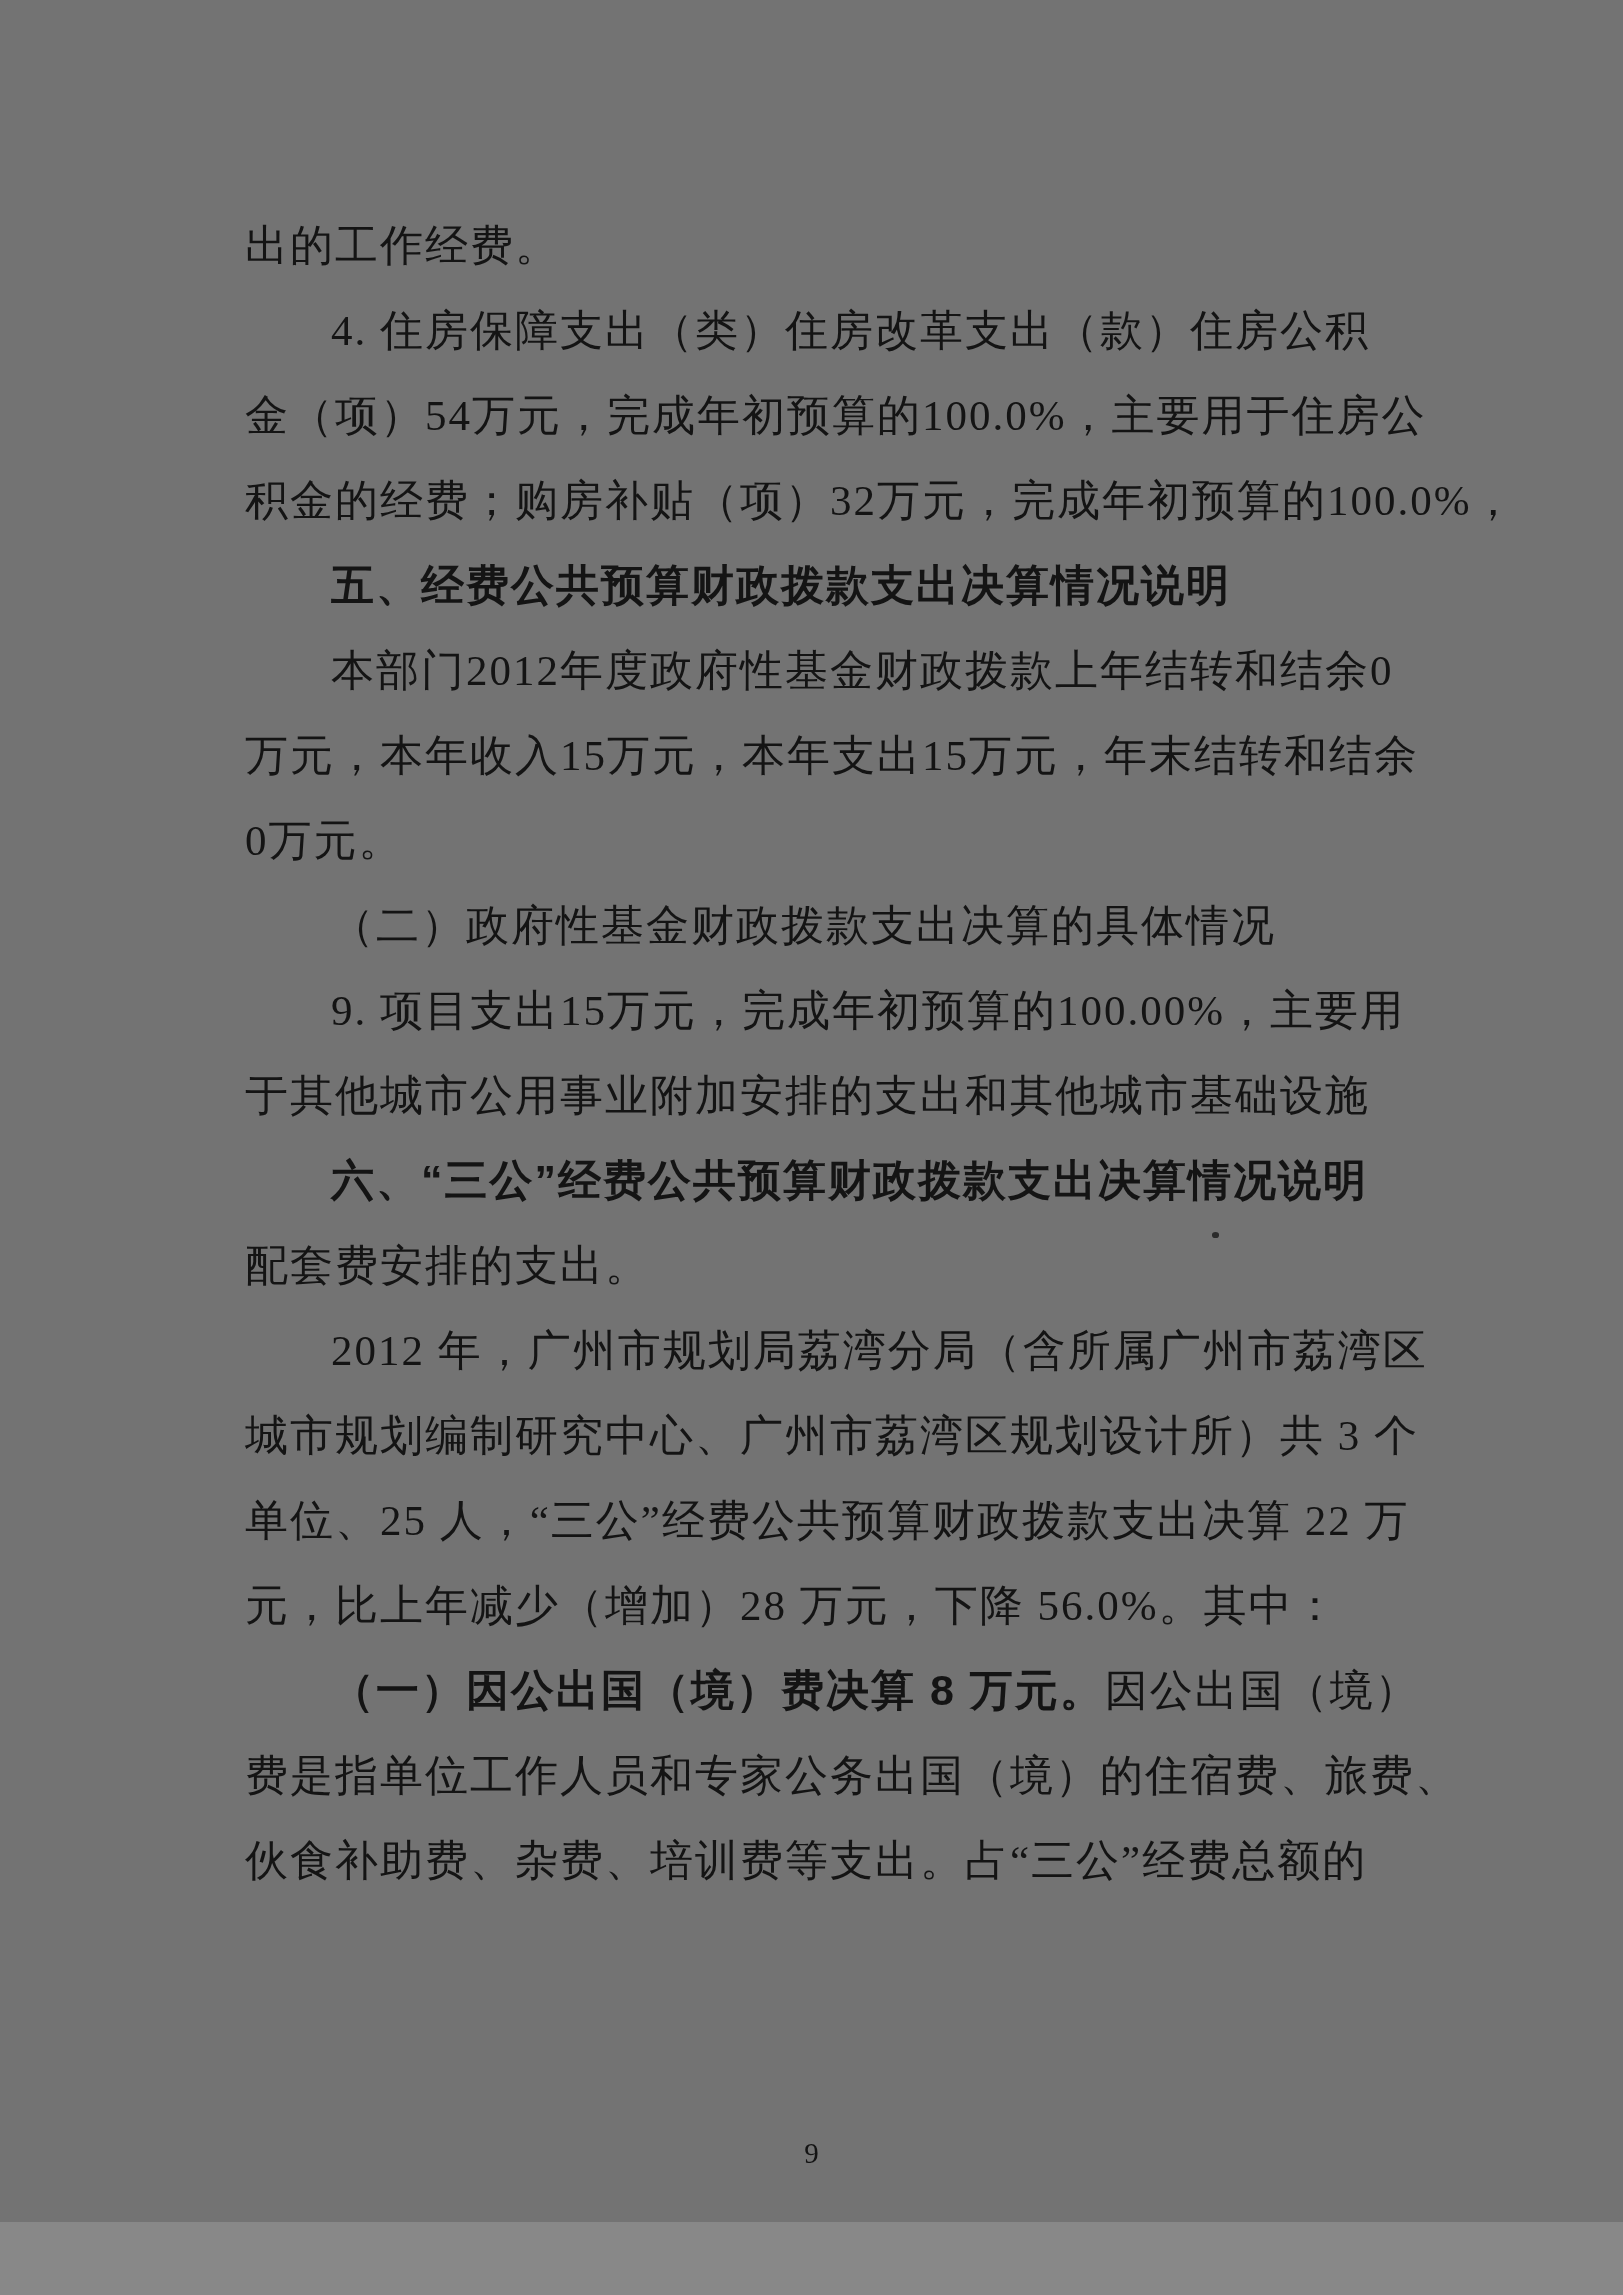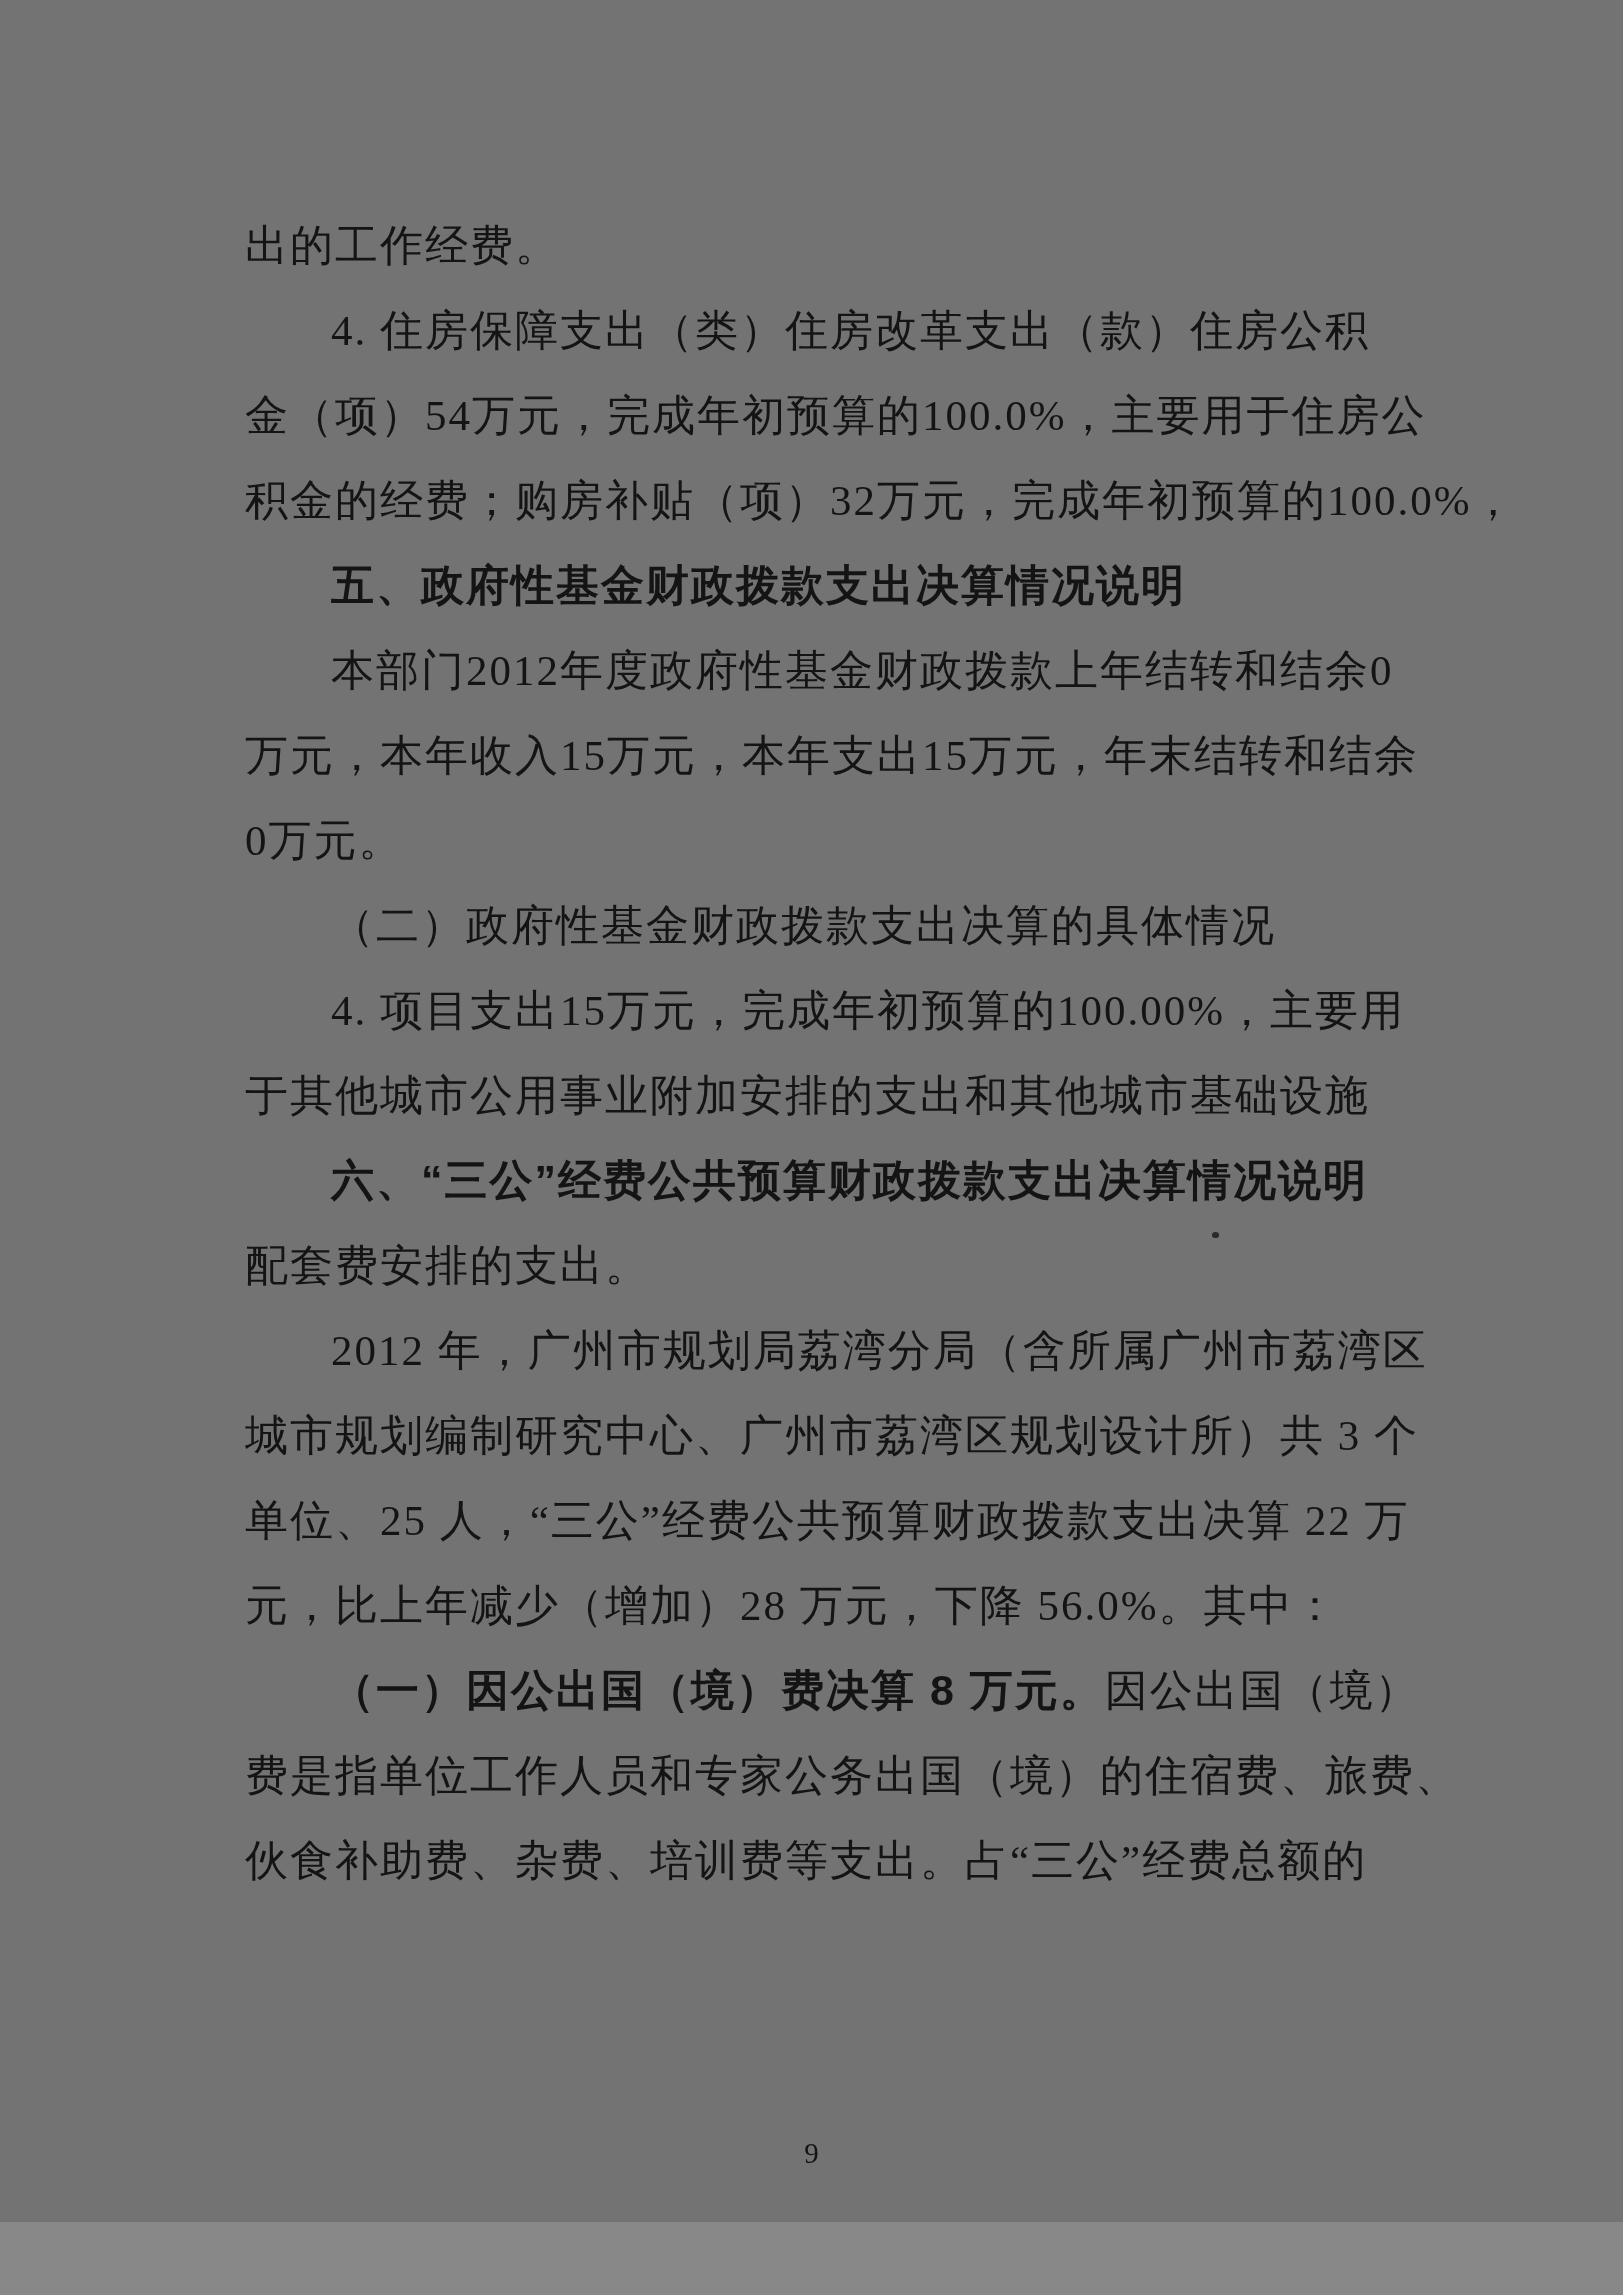--- a/index.html
+++ b/index.html
@@ -64,26 +64,26 @@
 </style>
 </head>
 <body>
 
 <div class="page">
   <div class="doc">
       <div class="line"><span class="seg">出的工作经费。</span></div>
       <div class="line indent"><span class="seg">4. 住房保障支出（类）住房改革支出（款）住房公积</span></div>
       <div class="line"><span class="seg">金（项）54万元，完成年初预算的100.0%，主要用于住房公</span></div>
       <div class="line"><span class="seg">积金的经费；购房补贴（项）32万元，完成年初预算的100.0%，</span></div>
-      <div class="line indent"><span class="seg bold">五、政府性基金财政拨款支出决算情况说明</span></div>
+      <div class="line indent"><span class="seg bold">五、经费公共预算财政拨款支出决算情况说明</span></div>
       <div class="line indent"><span class="seg">本部门2012年度政府性基金财政拨款上年结转和结余0</span></div>
       <div class="line"><span class="seg">万元，本年收入15万元，本年支出15万元，年末结转和结余</span></div>
       <div class="line"><span class="seg">0万元。</span></div>
       <div class="line indent"><span class="seg">（二）政府性基金财政拨款支出决算的具体情况</span></div>
-      <div class="line indent"><span class="seg">4. 项目支出15万元，完成年初预算的100.00%，主要用</span></div>
+      <div class="line indent"><span class="seg">9. 项目支出15万元，完成年初预算的100.00%，主要用</span></div>
       <div class="line"><span class="seg">于其他城市公用事业附加安排的支出和其他城市基础设施</span></div>
       <div class="line indent"><span class="seg bold">六、“三公”经费公共预算财政拨款支出决算情况说明</span></div>
       <div class="line"><span class="seg">配套费安排的支出。</span></div>
       <div class="line indent"><span class="seg">2012 年，广州市规划局荔湾分局（含所属广州市荔湾区</span></div>
       <div class="line"><span class="seg">城市规划编制研究中心、广州市荔湾区规划设计所）共 3 个</span></div>
       <div class="line"><span class="seg">单位、25 人，“三公”经费公共预算财政拨款支出决算 22 万</span></div>
       <div class="line"><span class="seg">元，比上年减少（增加）28 万元，下降 56.0%。其中：</span></div>
       <div class="line indent"><span class="seg bold">（一）因公出国（境）费决算 8 万元。</span><span class="seg">因公出国（境）</span></div>
       <div class="line"><span class="seg">费是指单位工作人员和专家公务出国（境）的住宿费、旅费、</span></div>
       <div class="line"><span class="seg">伙食补助费、杂费、培训费等支出。占“三公”经费总额的</span></div>

